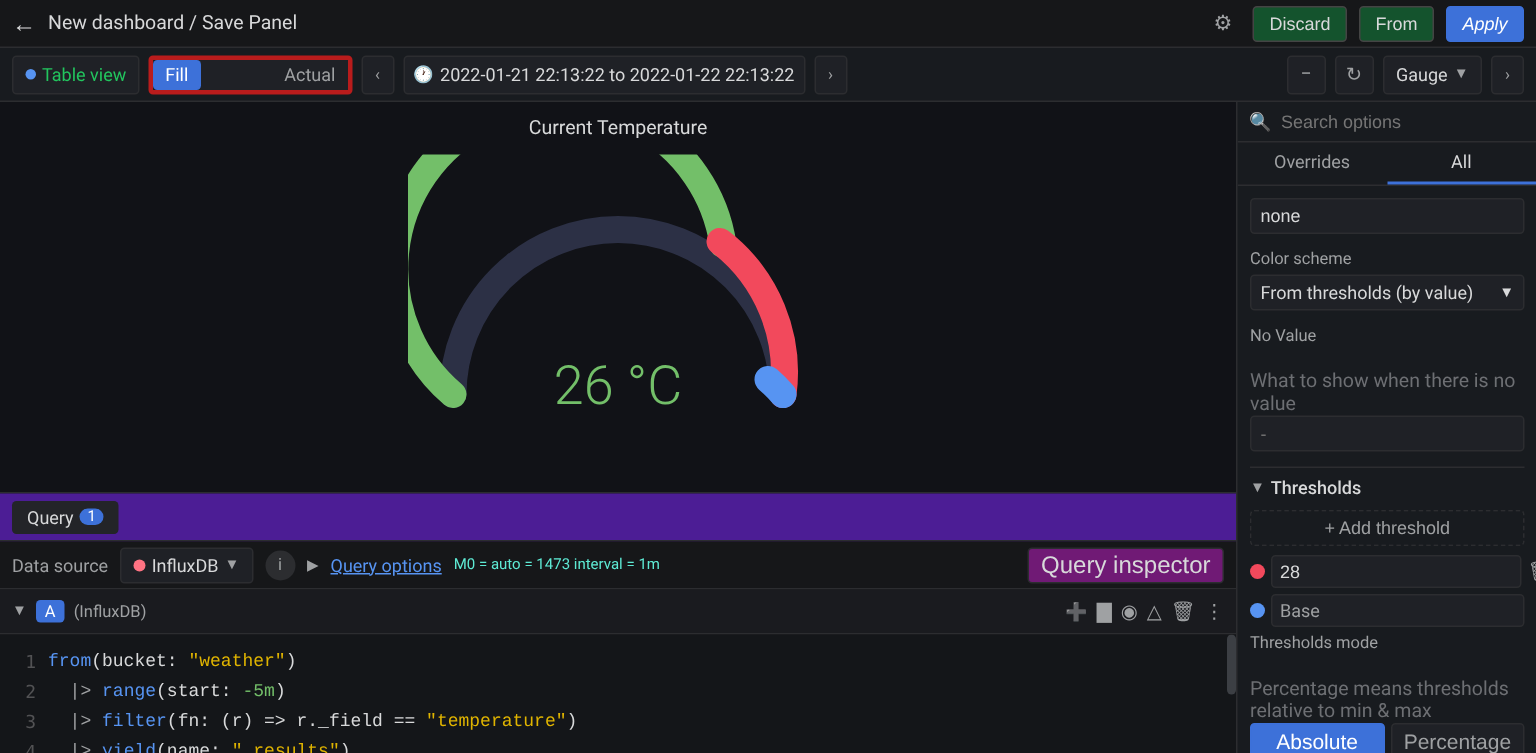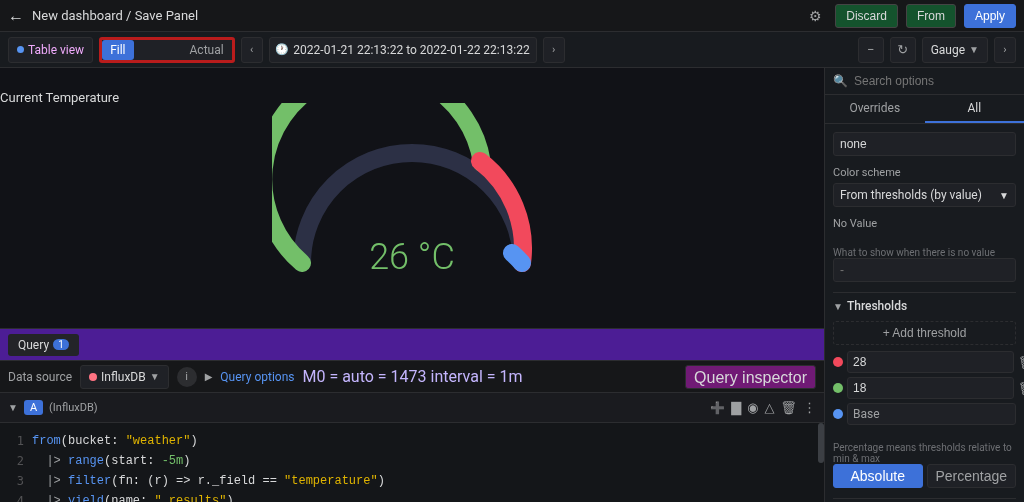--- a/index.html
+++ b/index.html
@@ -38,20 +38,21 @@
       background: #14532d;
       color: #d8d9da;
       cursor: pointer;
       font-size: 12px;
       height: 24px;
     }
     .header-btn.apply {
       background: #3d71d9;
       border-color: #3d71d9;
       color: #fff;
+      font-style: italic;
     }
     .header-settings-icon {
       width: 24px;
       height: 24px;
       display: flex;
       align-items: center;
       justify-content: center;
       color: #9fa1a3;
       cursor: pointer;
       font-size: 14px;
@@ -66,21 +67,21 @@
       height: 36px;
       padding: 0 8px;
       gap: 6px;
     }
     .toolbar-view-btn {
       display: flex;
       align-items: center;
       gap: 4px;
       background: #1f2126;
       border: 1px solid #2c2d30;
-      color: #f0abfc;
+      color: #22c55e;
       padding: 3px 8px;
       border-radius: 3px;
       font-size: 12px;
       cursor: pointer;
       height: 26px;
     }
     .toolbar-view-btn .dot {
       width: 7px;
       height: 7px;
       border-radius: 50%;
@@ -179,24 +180,24 @@
     .chart-area {
       flex: 0 0 260px;
       display: flex;
       align-items: center;
       justify-content: center;
       position: relative;
       background: #111217;
     }
     .chart-title {
       position: absolute;
-      top: 22px;
+      top: 10px;
       left: 0;
       right: 0;
-      text-align: left;
+      text-align: center;
       font-size: 13px;
       color: #d8d9da;
     }
 
     
     .gauge-container {
       position: relative;
       width: 280px;
       height: 200px;
       display: flex;
@@ -295,24 +296,25 @@
       font-size: 11px;
       cursor: pointer;
     }
     .query-options-btn {
       display: flex;
       align-items: center;
       gap: 3px;
       font-size: 12px;
       color: #5794f2;
       cursor: pointer;
+      text-decoration: underline;
     }
     .query-meta {
-      font-size: 16px;
-      color: #c4b5fd;
+      font-size: 10px;
+      color: #5eead4;
     }
     .ds-bar-spacer { flex: 1; }
     .query-inspector-btn {
       background: #701a75;
       border: 1px solid #2c2d30;
       color: #d8d9da;
       padding: 3px 8px;
       border-radius: 3px;
       font-size: 16px;
       cursor: pointer;
@@ -472,21 +474,21 @@
       border-radius: 3px;
       color: #d8d9da;
       padding: 4px 6px;
       font-size: 12px;
       display: flex;
       align-items: center;
       justify-content: space-between;
       cursor: pointer;
     }
     .option-sub-label {
-      font-size: 10px;
+      font-size: 13px;
       color: #6d6f73;
       margin-top: 17px;
     }
     .option-value-input {
       width: 100%;
       background: #1f2126;
       border: 1px solid #2c2d30;
       border-radius: 3px;
       color: #d8d9da;
       padding: 4px 6px;
@@ -760,36 +762,32 @@
       <button class="threshold-add-btn">+ Add threshold</button>
 
       
       <div class="threshold-row">
         <div class="threshold-dot" style="background:#f2495c;"></div>
         <input class="threshold-input" type="text" value="28" style="">
         <span class="threshold-del">🗑</span>
       </div>
 
       
-      <div class="threshold-row">
-        <div class="threshold-dot" style="background:#73bf69;"></div>
-        <input class="threshold-input" type="text" value="18" style="">
-        <span class="threshold-del">🗑</span>
-      </div>
 
       
       <div class="threshold-row">
         <div class="threshold-dot" style="background:#5794f2;"></div>
         <div class="threshold-base">
           <span class="threshold-base-label">Base</span>
         </div>
       </div>
 
       
       <div class="option-row">
+        <div class="option-label">Thresholds mode</div>
         <div class="option-sub-label">Percentage means thresholds relative to min &amp; max</div>
         <div class="mode-btns">
           <button class="mode-btn active">Absolute</button>
           <button class="mode-btn">Percentage</button>
         </div>
       </div>
 
       <hr class="divider">
 
       

